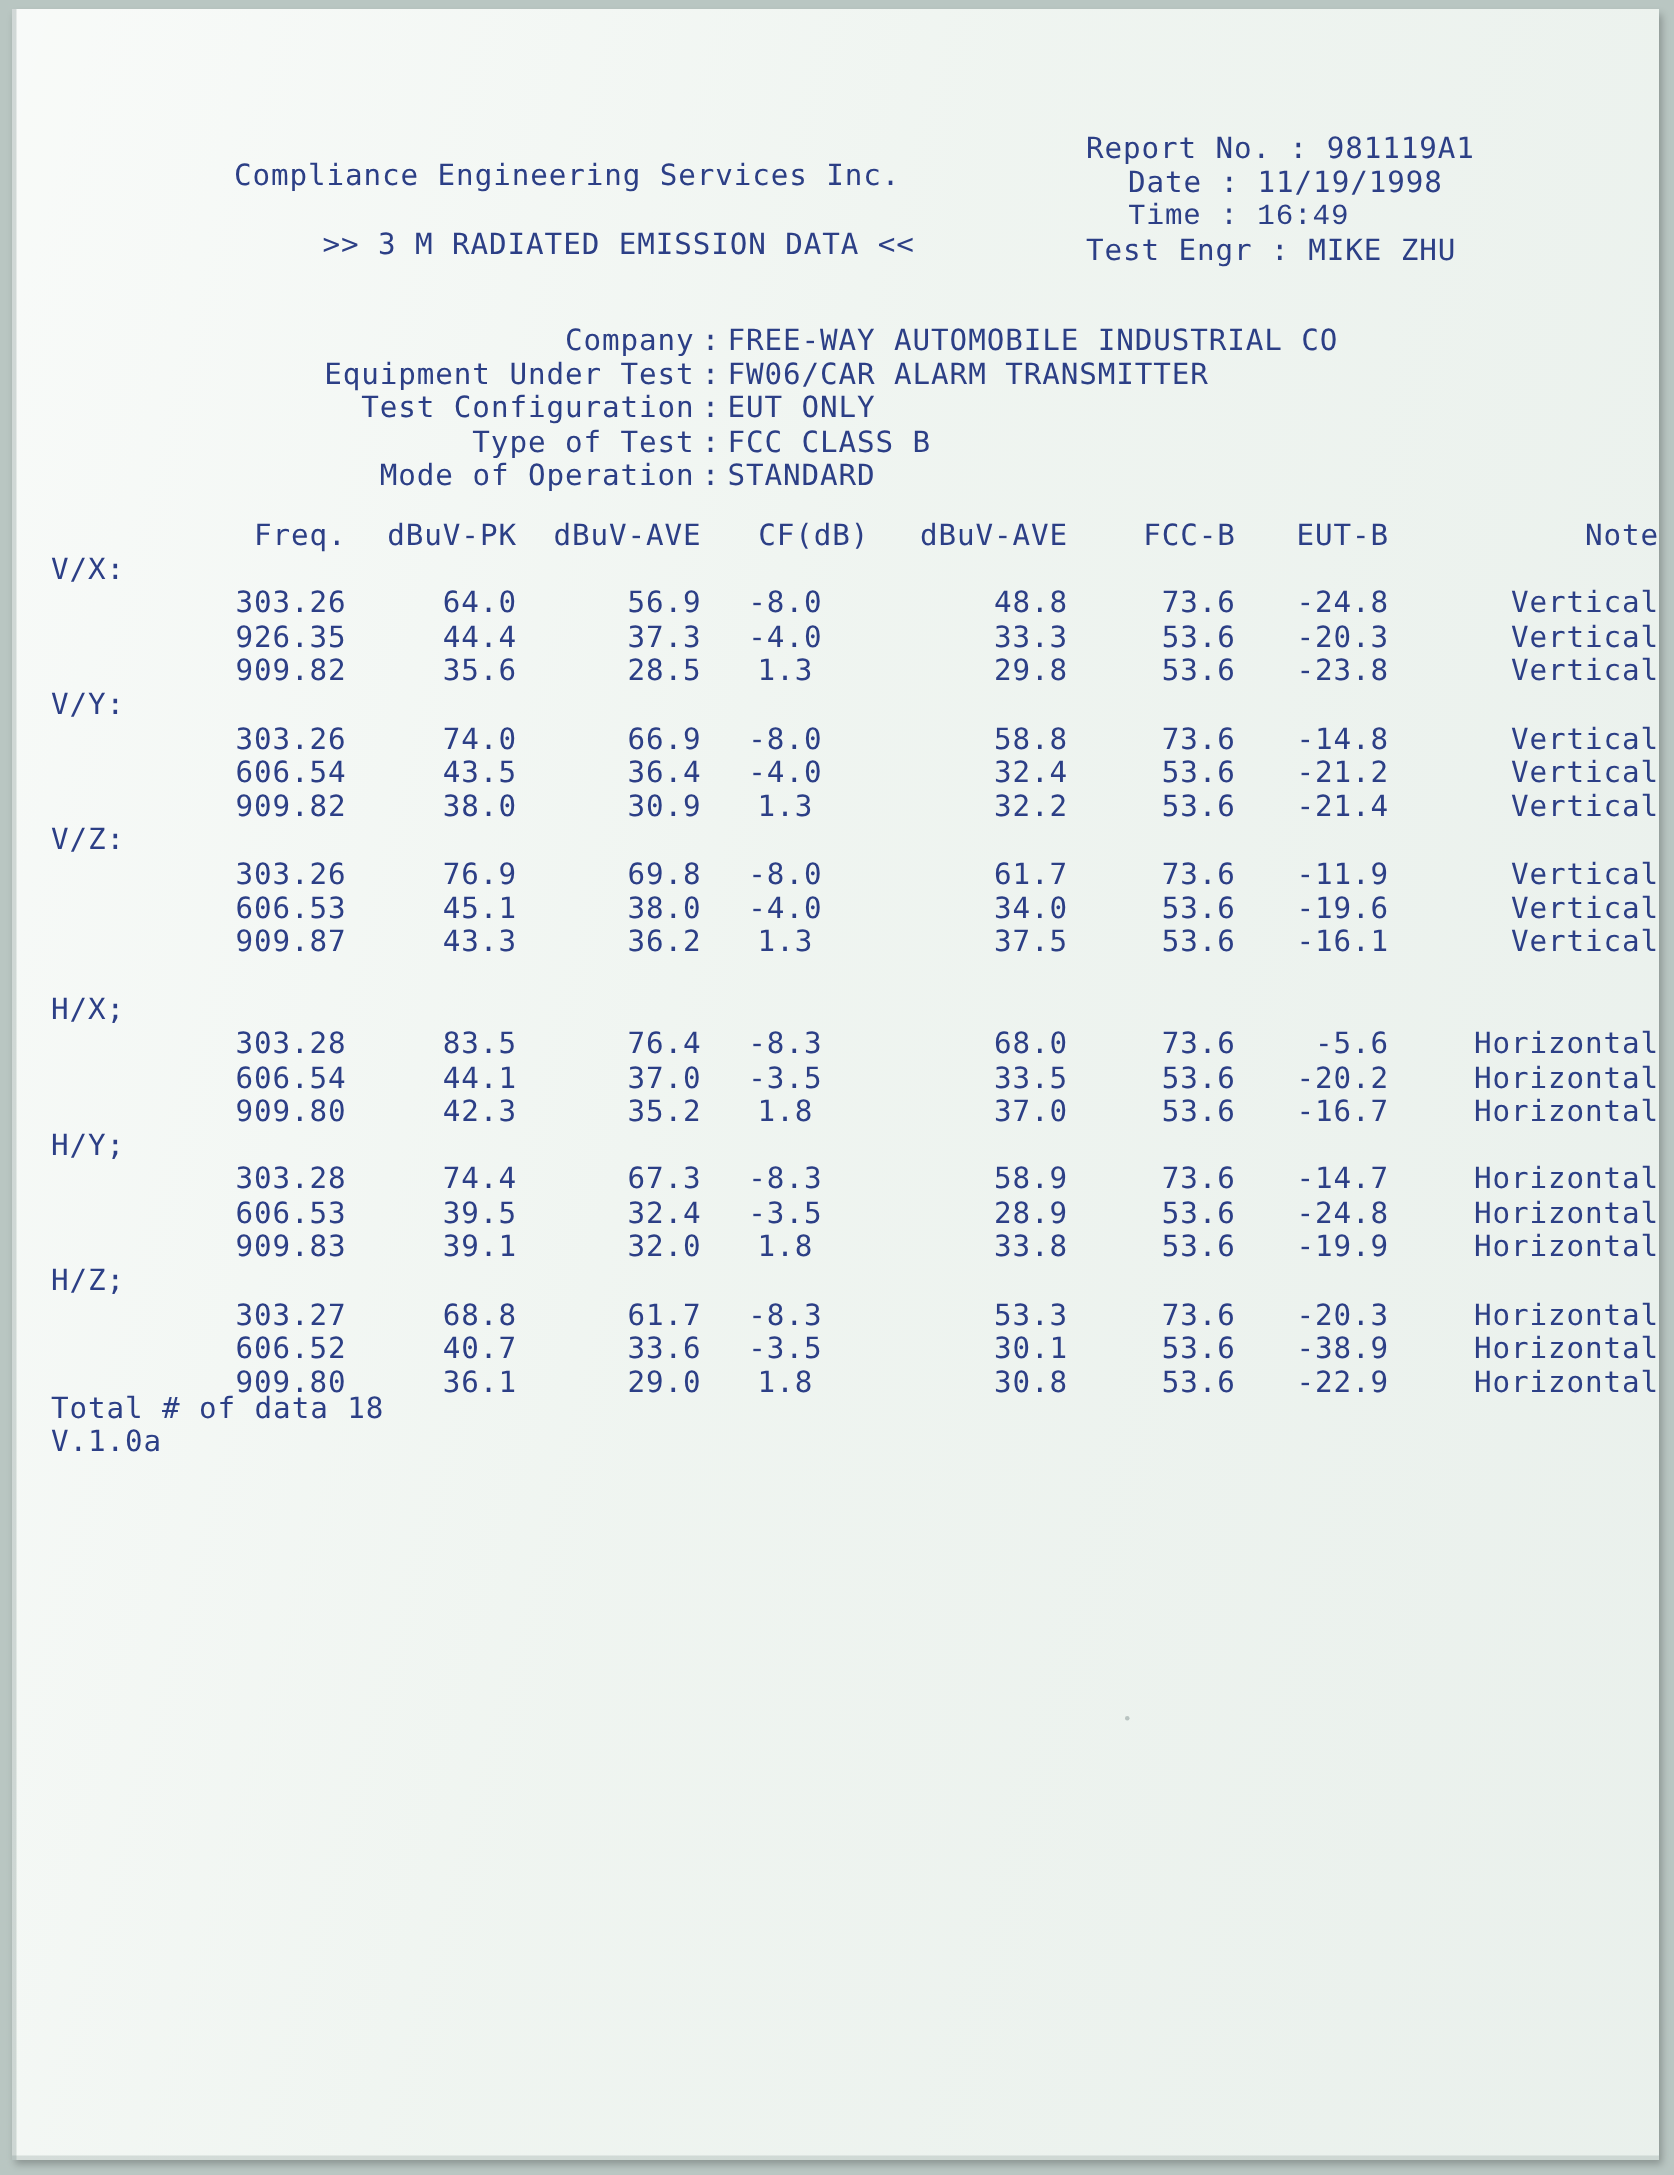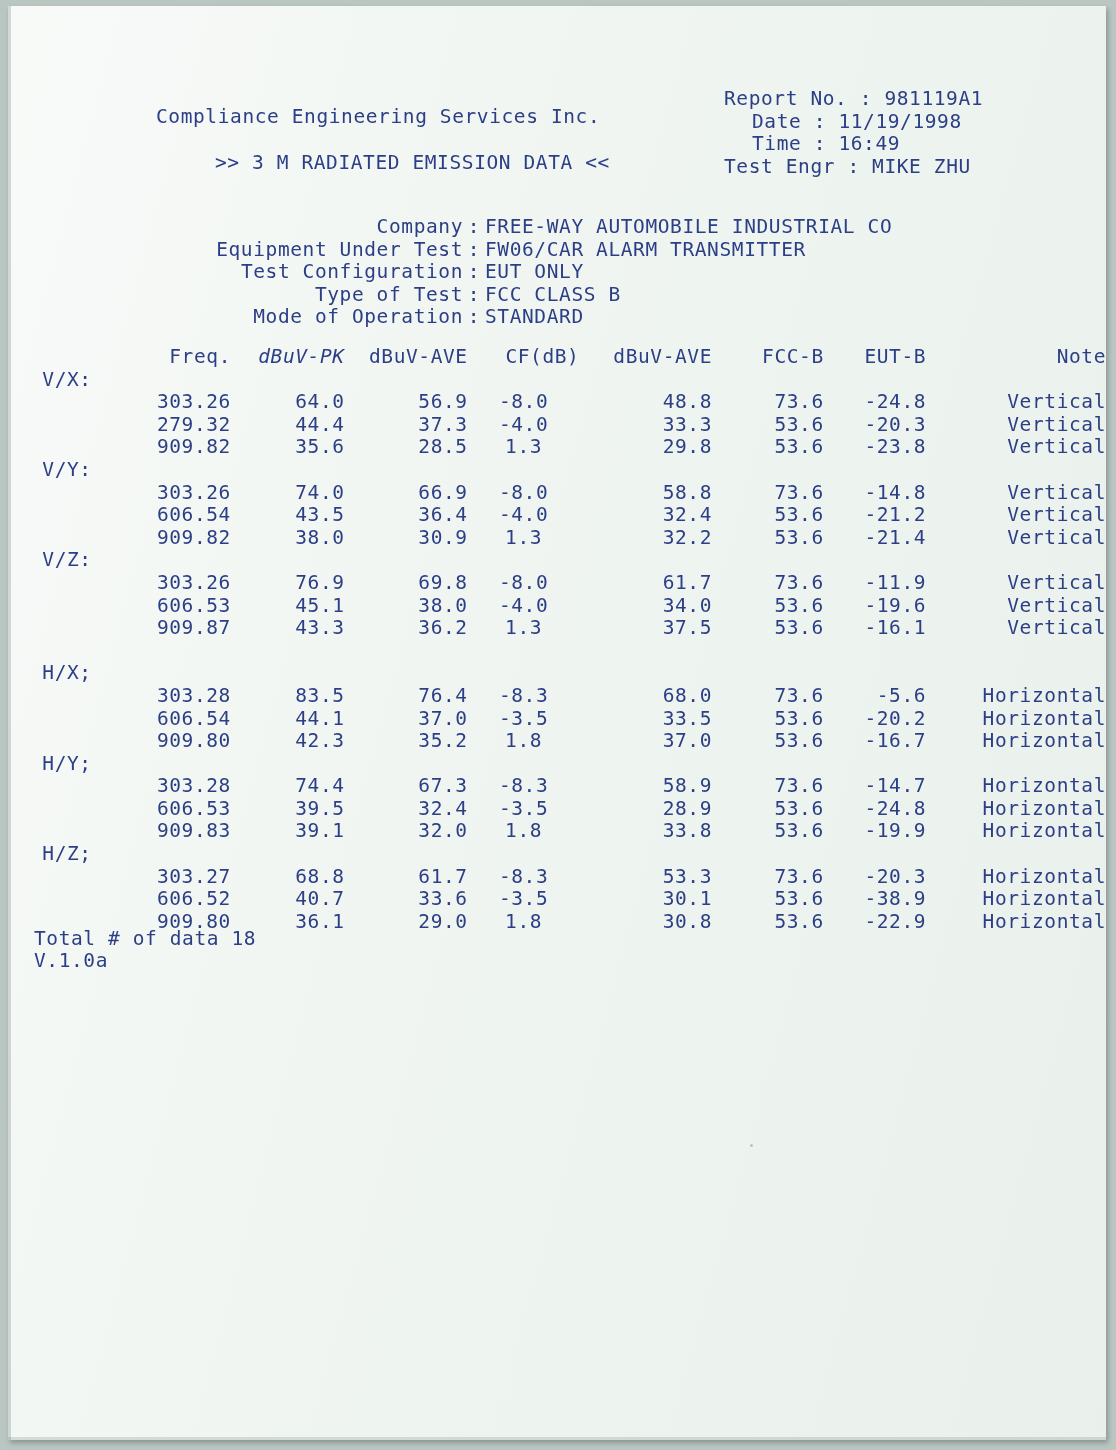--- a/index.html
+++ b/index.html
@@ -107,29 +107,29 @@
   .c-pk    { width: 120px; text-align: right; }
   .c-ave   { width: 130px; text-align: right; }
   .c-cf    { width: 118px; text-align: center; }
   .c-ave2  { width: 140px; text-align: right; }
   .c-fcc   { width: 118px; text-align: right; }
   .c-eut   { width: 108px; text-align: right; }
   .c-note  { width: 190px; text-align: right; }
 
   .hdr-row .group-label { width: 92px; }
   .hdr-row .c-freq { width: 142px; text-align: right; }
-  .hdr-row .c-pk { width: 120px; text-align: right; font-style: italic; }
+  .hdr-row .c-pk { width: 120px; text-align: right; }
   .hdr-row .c-ave { width: 130px; text-align: right; }
   .hdr-row .c-cf { width: 118px; text-align: right; }
   .hdr-row .c-ave2 { width: 140px; text-align: right; }
   .hdr-row .c-fcc { width: 118px; text-align: right; }
   .hdr-row .c-eut { width: 108px; text-align: right; }
   .hdr-row .c-note { width: 190px; text-align: right; }
 
-  .grow .group-label { text-align: center; }
+  .grow .group-label { text-align: left; }
   .spacer { height: 22.6px; }
   .footer {
     position: absolute;
     left: 26px;
     white-space: pre;
   }
   .f1 { top: 922px; }
   .f2 { top: 944px; }
   .edge-l {
     position: absolute;
@@ -160,21 +160,21 @@
   <div class="speck" style="left:742px; top:1138px;"></div>
 
   <div class="ink">
 
     <div class="hdr-left">Compliance Engineering Services Inc.</div>
     <div class="hdr-center">&gt;&gt; 3 M RADIATED EMISSION DATA &lt;&lt;</div>
 
     <div class="hdr-right">
       <span class="row"><span>Report No. : </span><span>981119A1</span></span>
       <span class="row" style="padding-left:28px;"><span>Date : </span><span>11/19/1998</span></span>
-      <span class="row" style="padding-left:28px;"><span>Time : </span><span>16:49</span></span>
+      <span class="row" style="padding-left:28px;font-family:Liberation Mono, monospace;"><span>Time : </span><span>16:49</span></span>
       <span class="row" style="padding-left:0px;"><span>Test Engr : </span><span>MIKE ZHU</span></span>
     </div>
 
     <div class="meta">
       <div class="mrow">
         <span class="mlab">Company</span>
         <span class="msep">:</span>
         <span class="mval">FREE-WAY AUTOMOBILE INDUSTRIAL CO</span>
       </div>
       <div class="mrow">
@@ -221,21 +221,21 @@
         <span class="c-pk">64.0</span>
         <span class="c-ave">56.9</span>
         <span class="c-cf">-8.0</span>
         <span class="c-ave2">48.8</span>
         <span class="c-fcc">73.6</span>
         <span class="c-eut">-24.8</span>
         <span class="c-note">Vertical</span>
       </div>
       <div class="trow">
         <span class="group-label"></span>
-        <span class="c-freq">279.32</span>
+        <span class="c-freq">926.35</span>
         <span class="c-pk">44.4</span>
         <span class="c-ave">37.3</span>
         <span class="c-cf">-4.0</span>
         <span class="c-ave2">33.3</span>
         <span class="c-fcc">53.6</span>
         <span class="c-eut">-20.3</span>
         <span class="c-note">Vertical</span>
       </div>
       <div class="trow">
         <span class="group-label"></span>

